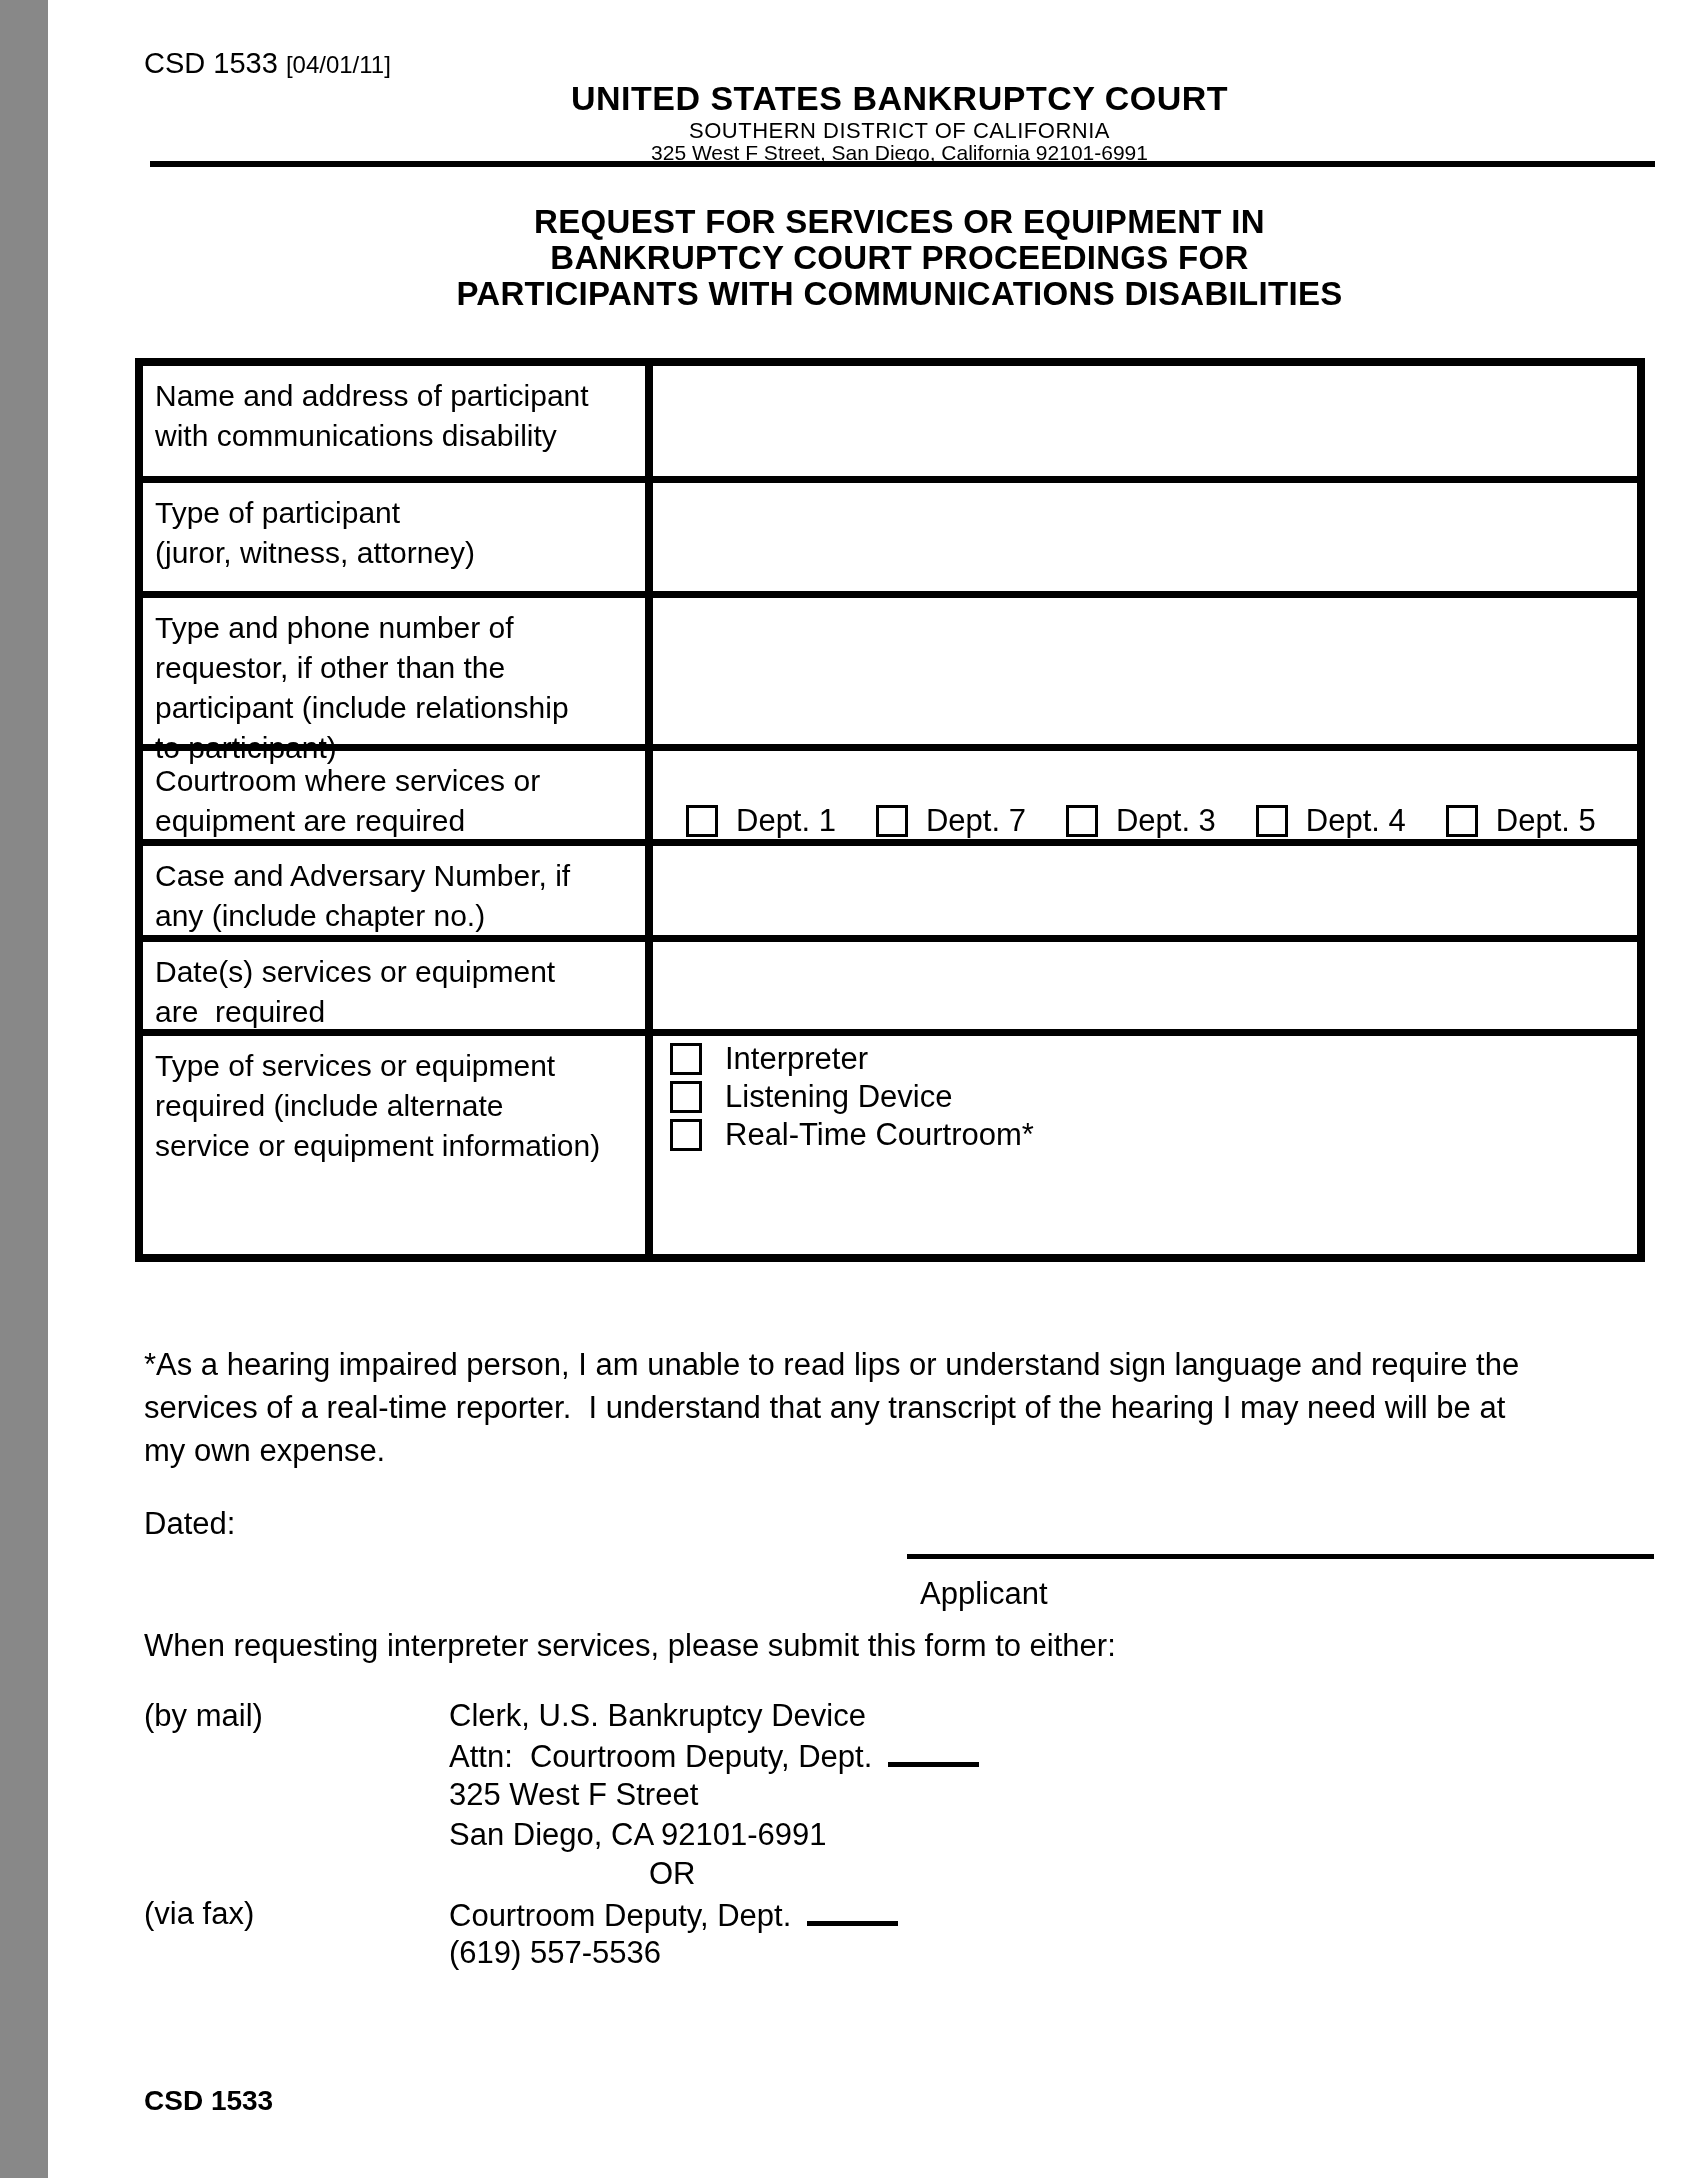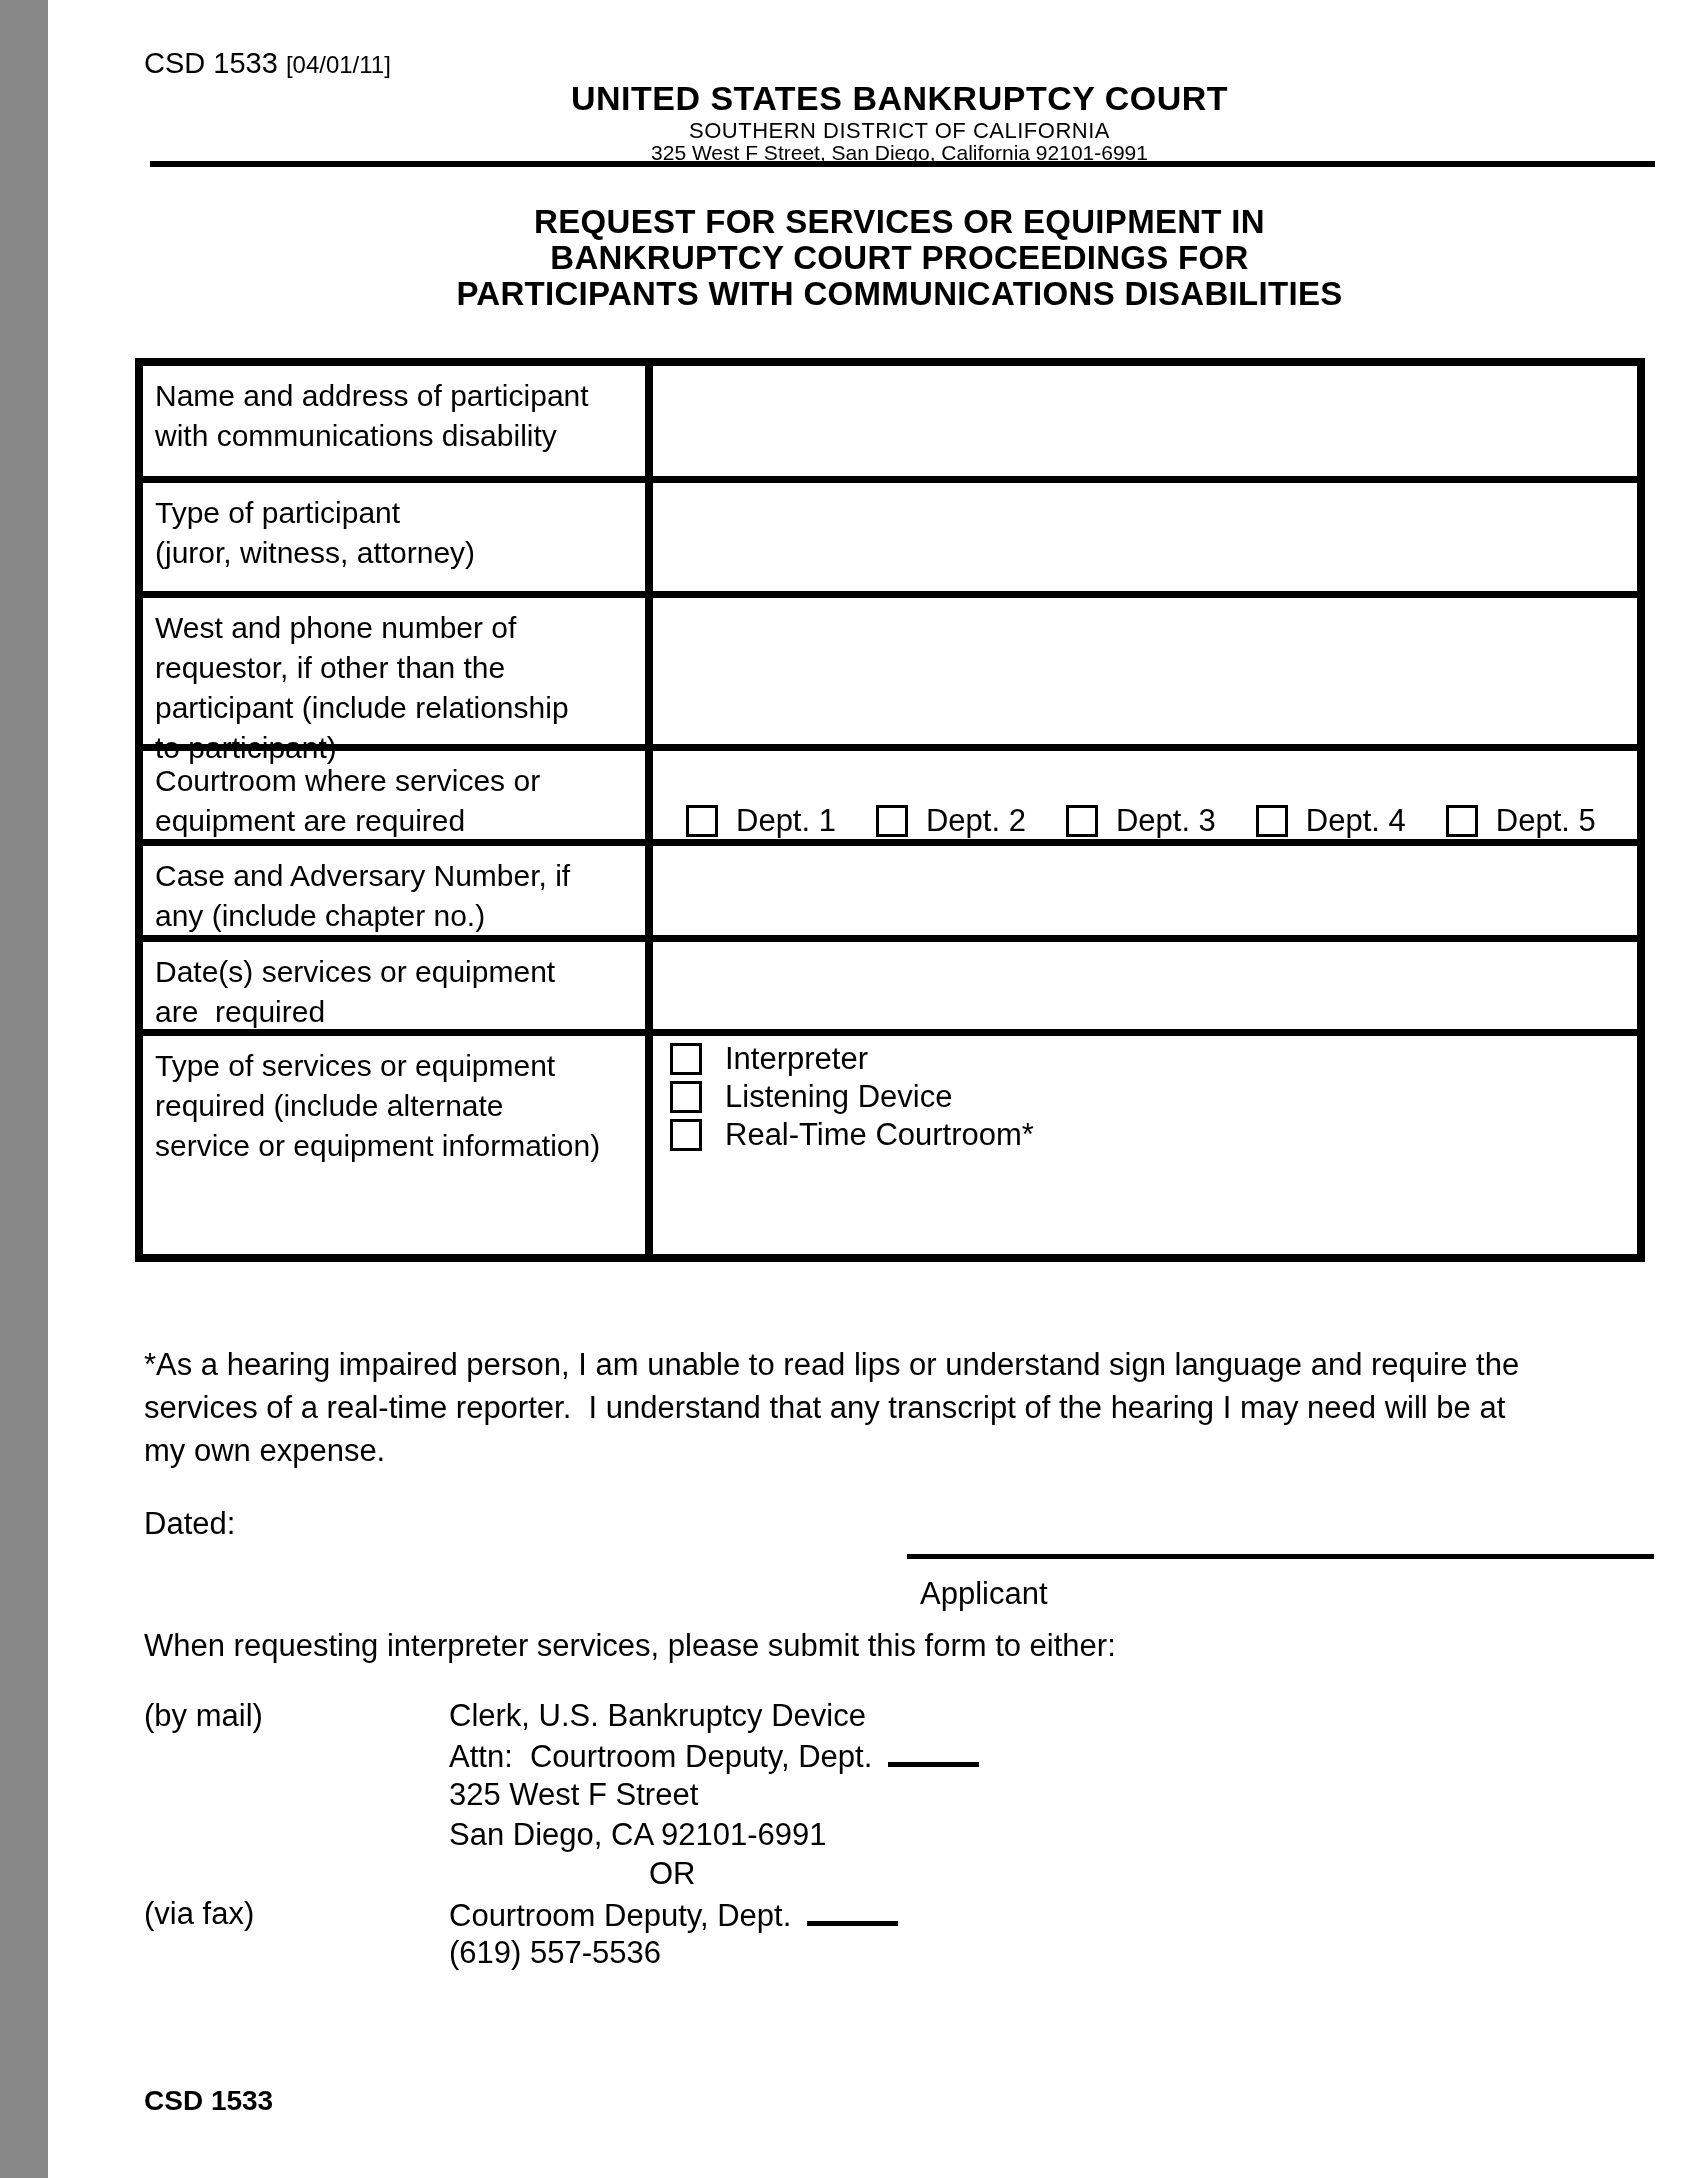--- a/index.html
+++ b/index.html
@@ -98,38 +98,38 @@
       <div class="t-value"></div>
     </div>
 
     <div class="t-row h-r2">
       <div class="t-label prewrap">Type of participant
 (juror, witness, attorney)</div>
       <div class="t-value"></div>
     </div>
 
     <div class="t-row h-r3">
-      <div class="t-label prewrap">West and phone number of
+      <div class="t-label prewrap">Type and phone number of
 requestor, if other than the
 participant (include relationship
 to participant)</div>
       <div class="t-value"></div>
     </div>
 
     <div class="t-row h-r4">
       <div class="t-label prewrap">Courtroom where services or
 equipment are required</div>
       <div class="t-value dept-row">
         <span class="opt">
           <span class="checkbox"></span>
           <span>Dept. 1</span>
         </span>
         <span class="opt">
           <span class="checkbox"></span>
-          <span>Dept. 2</span>
+          <span>Dept. 7</span>
         </span>
         <span class="opt">
           <span class="checkbox"></span>
           <span>Dept. 3</span>
         </span>
         <span class="opt">
           <span class="checkbox"></span>
           <span>Dept. 4</span>
         </span>
         <span class="opt">

